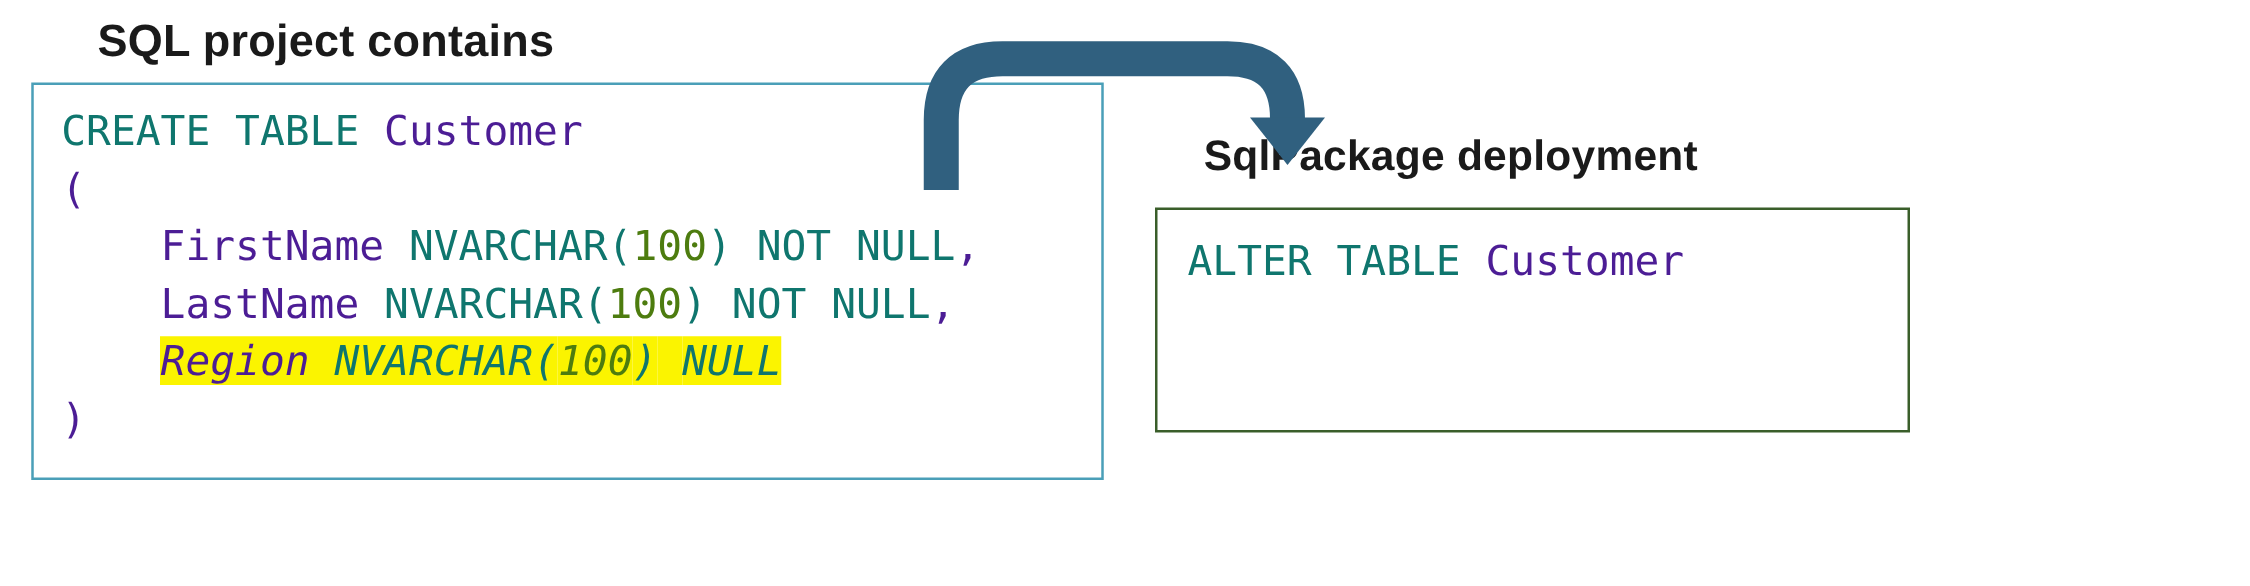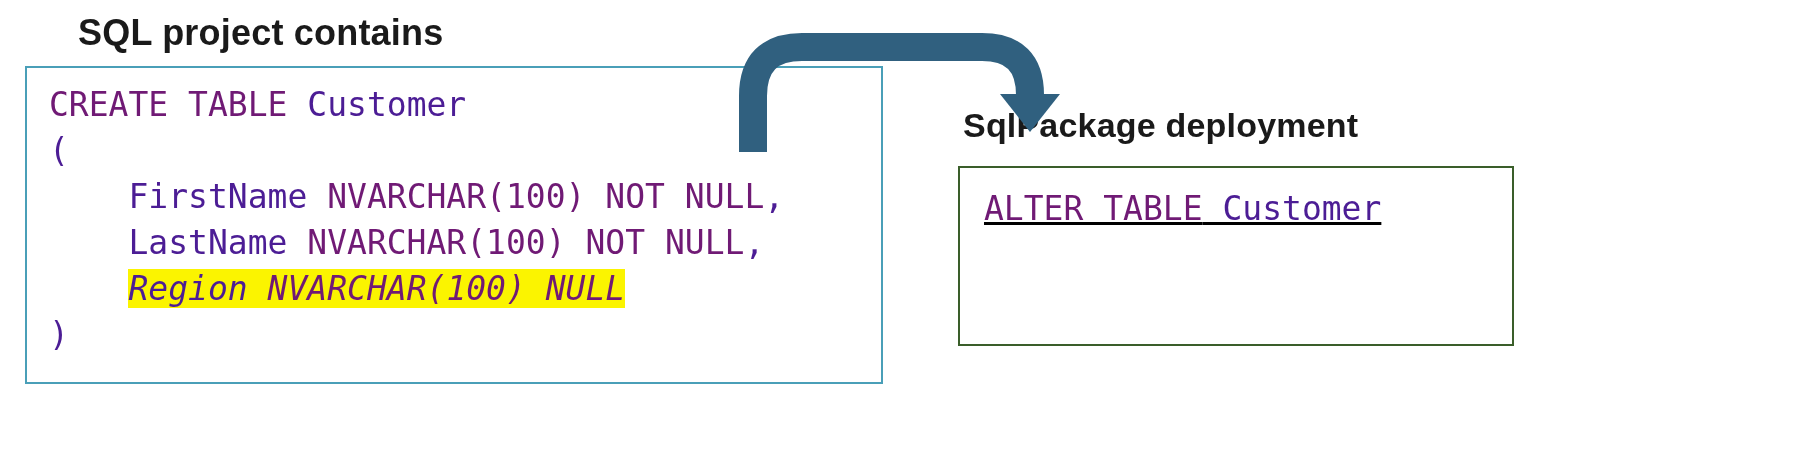--- a/index.html
+++ b/index.html
@@ -26,38 +26,37 @@
     position:absolute;
     background:#ffffff;
     box-sizing:border-box;
   }
   .box-left{
     left:25px; top:66px;
     width:858px; height:318px;
     border:2px solid #4a9fb8;
   }
   .box-right{
-    left:958px; top:166px;
-    width:556px; height:180px;
+    left:924px; top:166px;
+    width:604px; height:180px;
     border:2px solid #3a5e2a;
-    text-decoration:underline;
   }
   .code{
     font-family:"DejaVu Sans Mono", monospace;
     font-size:33px;
     color:#2d2d2d;
     white-space:pre;
   }
   .box-left .code{ padding:14px 0 0 22px; }
   .box-right .code{ padding:16px 0 0 24px; }
   .box-left .code-line{ line-height:46px; height:46px; }
   .box-right .code-line{ line-height:49px; height:49px; }
 
-  .tok-kw{ color:#701a75; }
-  .tok-num{ color:#701a75; }
+  .tok-kw{ color:#0f766e; }
+  .tok-num{ color:#4d7c0f; }
   .tok-pl{ color:#4c1d95; }
   .hl{
     background:#fbf400;
     font-style:italic;
   }
 
   .arrow-layer{
     position:absolute;
     left:0; top:0;
     width:1800px; height:469px;

